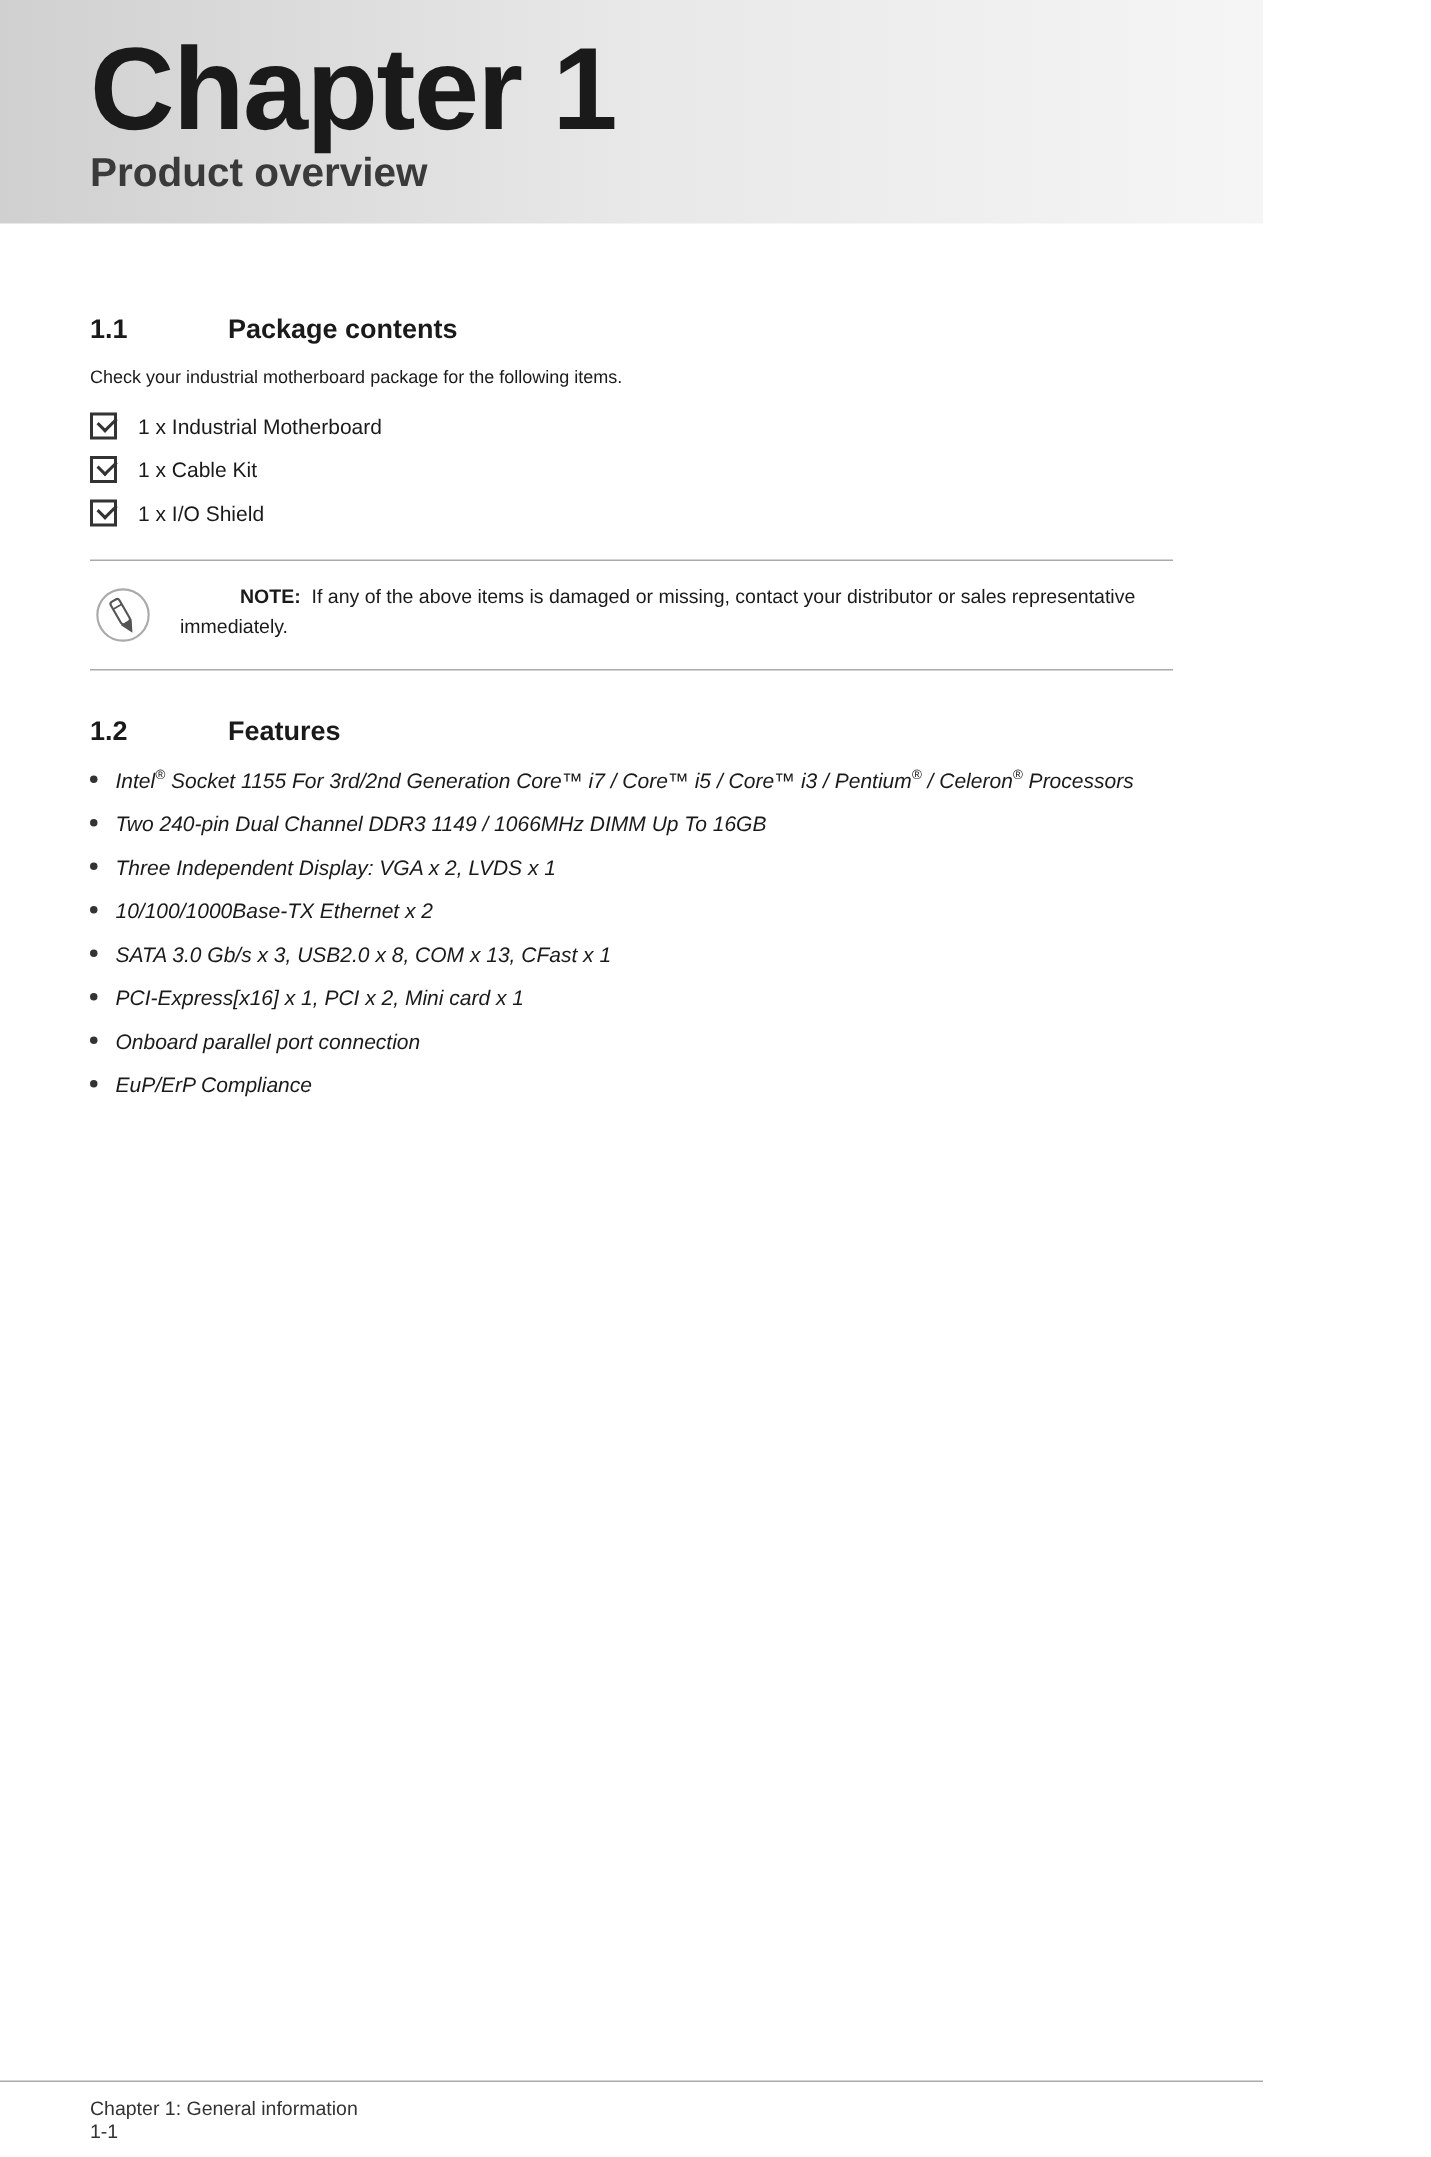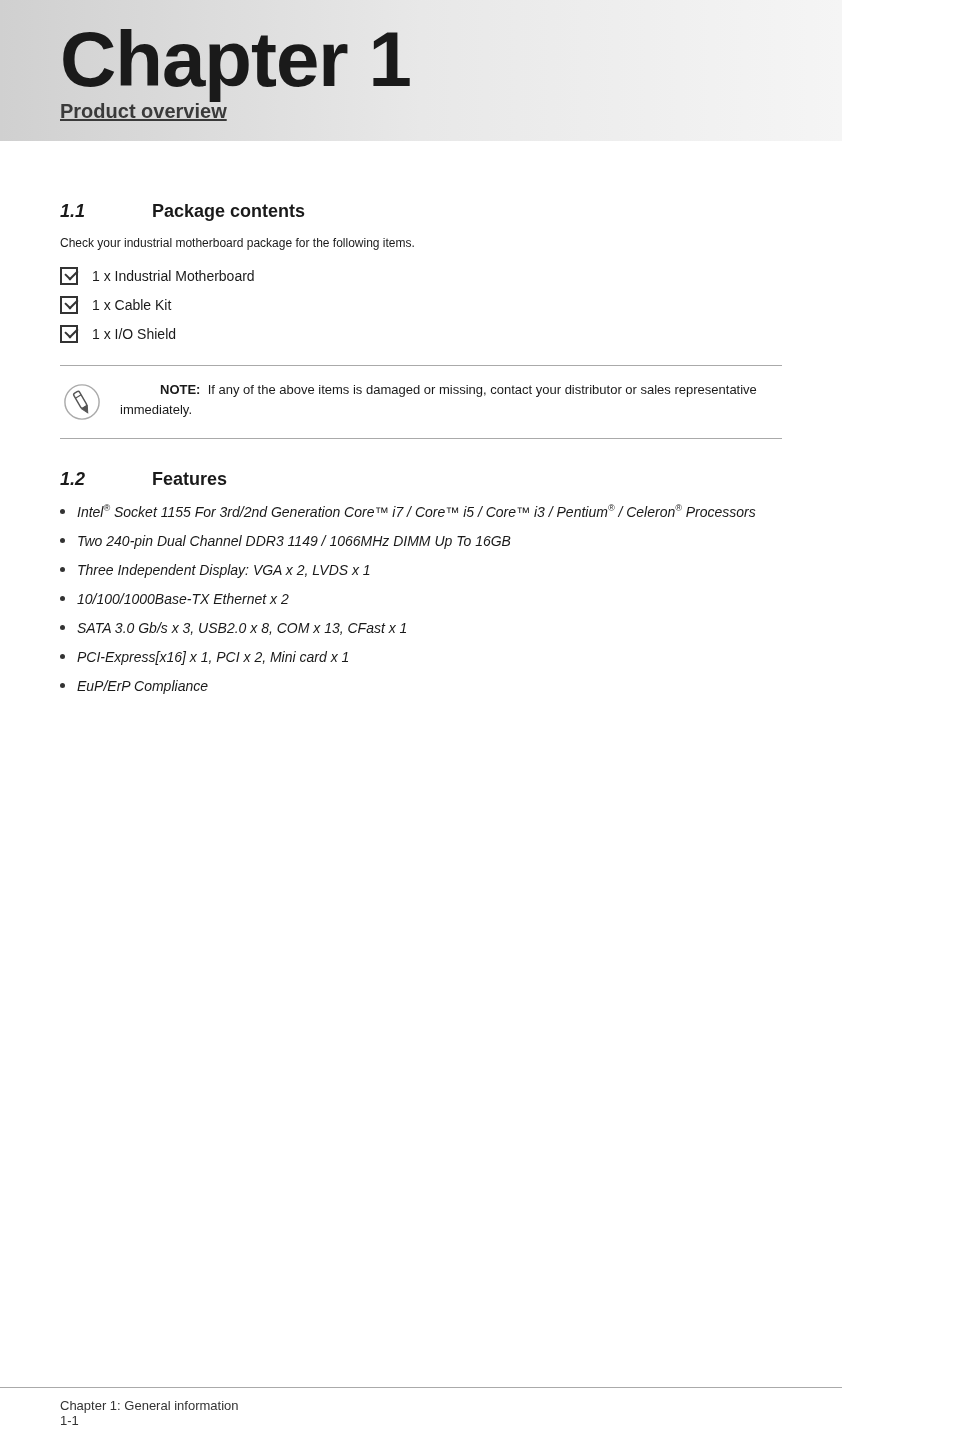--- a/index.html
+++ b/index.html
@@ -35,46 +35,44 @@
 
     .chapter-number {
       font-size: 78px;
       font-weight: 900;
       color: #1a1a1a;
       line-height: 1.0;
       letter-spacing: -1px;
     }
 
     .chapter-subtitle {
-      font-size: 20px;
+      font-size: 27px;
       font-weight: 700;
       color: #3a3a3a;
       margin-top: 2px;
-      text-decoration: underline;
     }
 
     
     .content {
       padding: 30px 60px 80px 60px;
     }
 
     
     .section-heading {
       font-size: 18px;
       font-weight: 700;
       color: #1a1a1a;
       margin-bottom: 12px;
       margin-top: 30px;
       display: flex;
       gap: 32px;
     }
 
     .section-number {
       min-width: 60px;
-      font-style: italic;
     }
 
     
     .section-intro {
       font-size: 12px;
       color: #1a1a1a;
       margin-bottom: 14px;
       line-height: 1.5;
     }
 
@@ -275,20 +273,24 @@
       <li>
         <span class="bullet-dot"></span>
         <span>SATA 3.0 Gb/s x 3, USB2.0 x 8, COM x 13, CFast x 1</span>
       </li>
       <li>
         <span class="bullet-dot"></span>
         <span>PCI-Express[x16] x 1, PCI x 2, Mini card x 1</span>
       </li>
       <li>
         <span class="bullet-dot"></span>
+        <span>Onboard parallel port connection</span>
+      </li>
+      <li>
+        <span class="bullet-dot"></span>
         <span>EuP/ErP Compliance</span>
       </li>
     </ul>
 
   </div>
 
   <div class="page-footer">
     <span>Chapter 1: General information</span>
     <span>1-1</span>
   </div>

